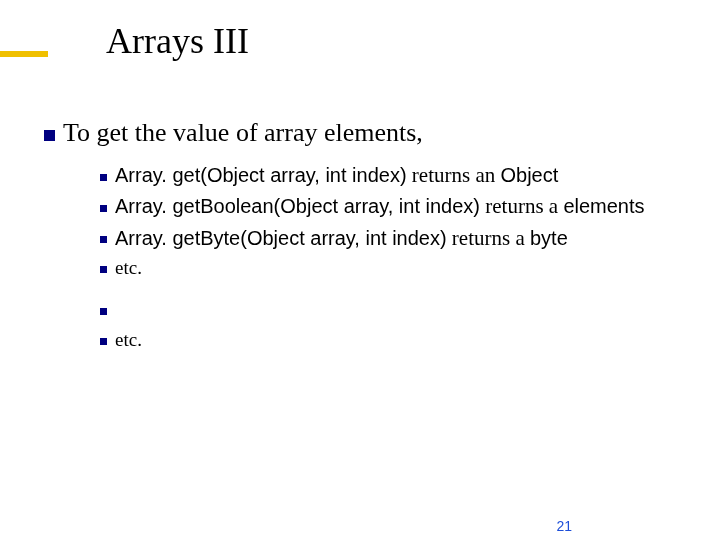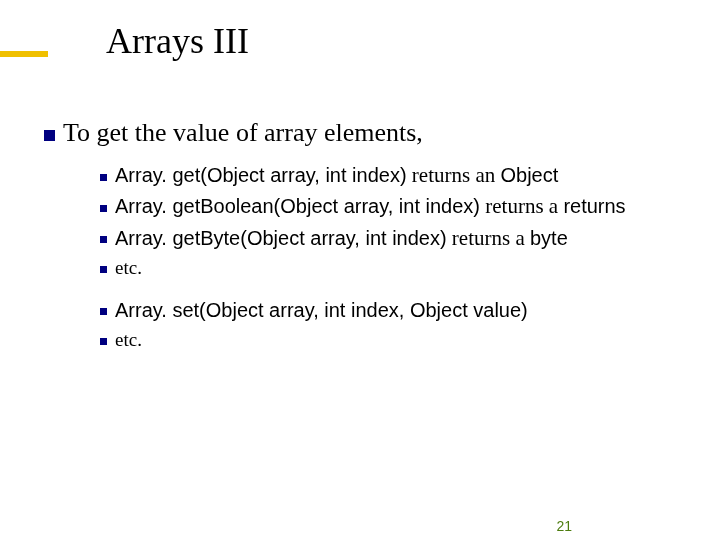--- a/index.html
+++ b/index.html
@@ -74,21 +74,21 @@
   .etc {
     font-size: 19px;
   }
   .gap { height: 12px; }
   .page-num {
     position: absolute;
     right: 8px;
     bottom: 6px;
     font-family: Arial, sans-serif;
     font-size: 14px;
-    color: #4d7c0f;
+    color: #1d4ed8;
   }
 </style>
 </head>
 <body>
 
 <div class="slide">
 
   <div class="title-wrap">
     <div class="yellow-bar"></div>
     <div class="title">Arrays III</div>
@@ -97,34 +97,34 @@
   <div class="content">
 
     <div class="lvl1">
       <span class="sq sq-lg"></span><span>To get the value of array elements,</span>
     </div>
 
     <div class="lvl2">
       <span class="sq sq-sm"></span><span class="code">Array. get(Object array, int index)</span><span> returns an </span><span class="code">Object</span>
     </div>
     <div class="lvl2">
-      <span class="sq sq-sm"></span><span class="code">Array. getBoolean(Object array, int index)</span><span> returns a </span><span class="code">returns</span>
+      <span class="sq sq-sm"></span><span class="code">Array. getBoolean(Object array, int index)</span><span> returns a </span><span class="code">elements</span>
     </div>
     <div class="lvl2">
       <span class="sq sq-sm"></span><span class="code">Array. getByte(Object array, int index)</span><span> returns a </span><span class="code">byte</span>
     </div>
     <div class="lvl2 etc">
       <span class="sq sq-sm"></span><span>etc.</span>
     </div>
 
     <div class="gap"></div>
 
 
     <div class="lvl2">
-      <span class="sq sq-sm"></span><span class="code">Array. set(Object array, int index, Object value)</span>
+      <span class="sq sq-sm"></span>
     </div>
     <div class="lvl2 etc">
       <span class="sq sq-sm"></span><span>etc.</span>
     </div>
 
   </div>
 
   <div class="page-num">21</div>
 
 </div>

